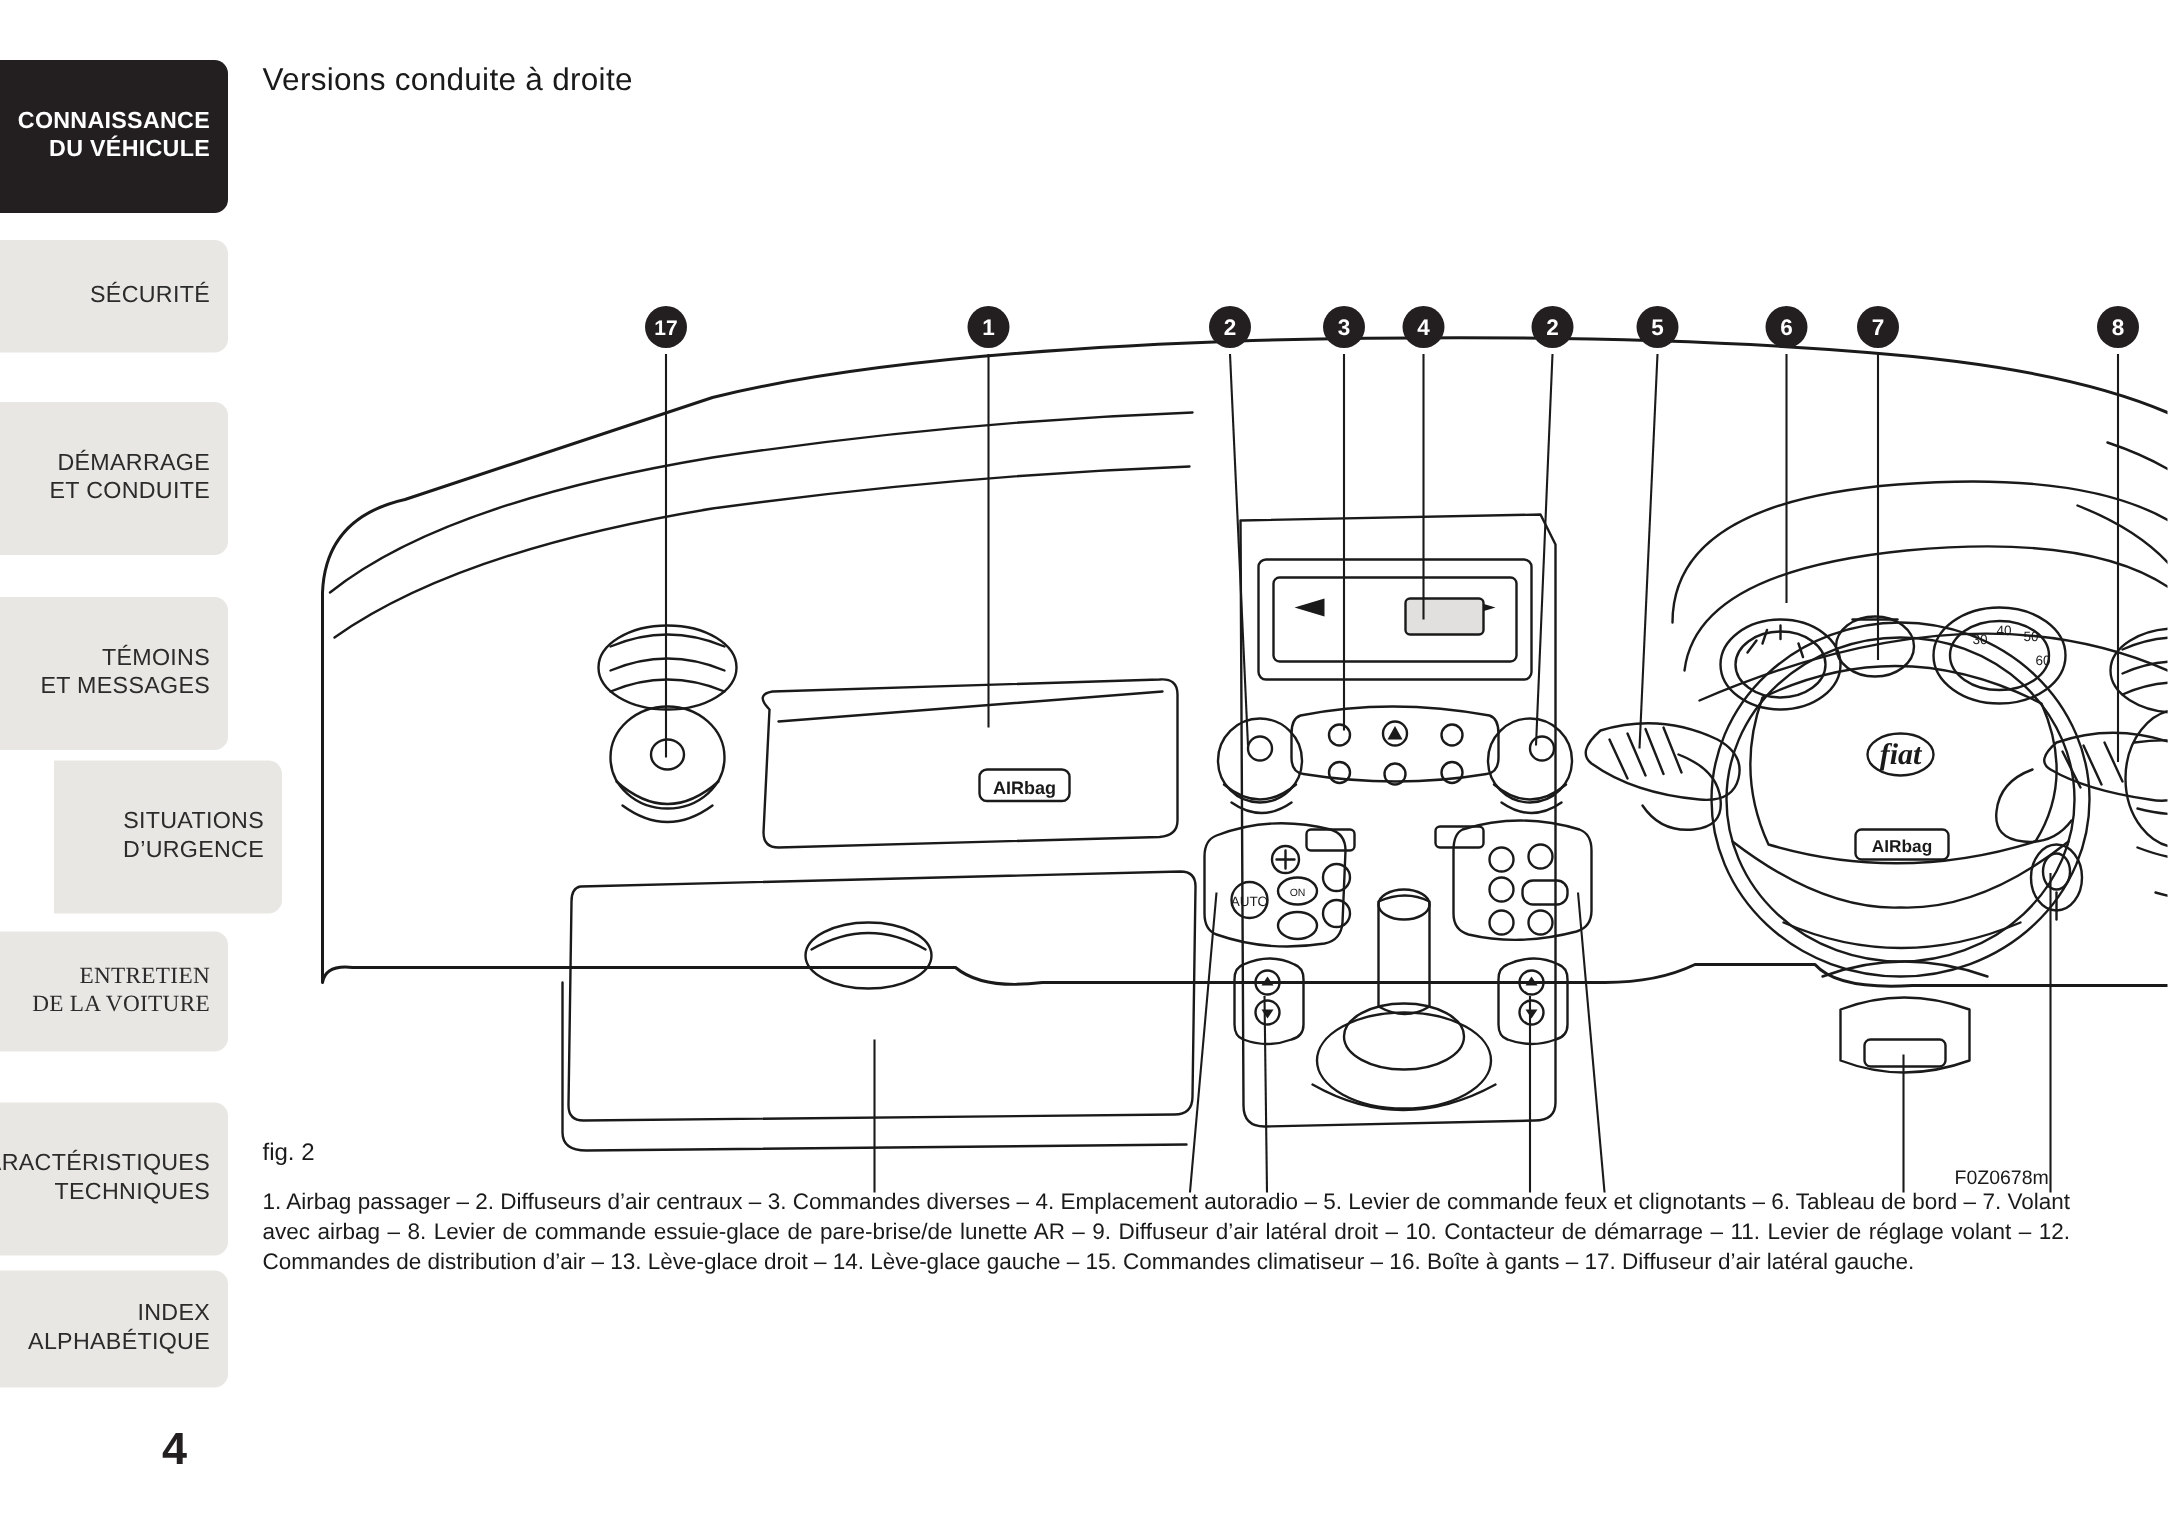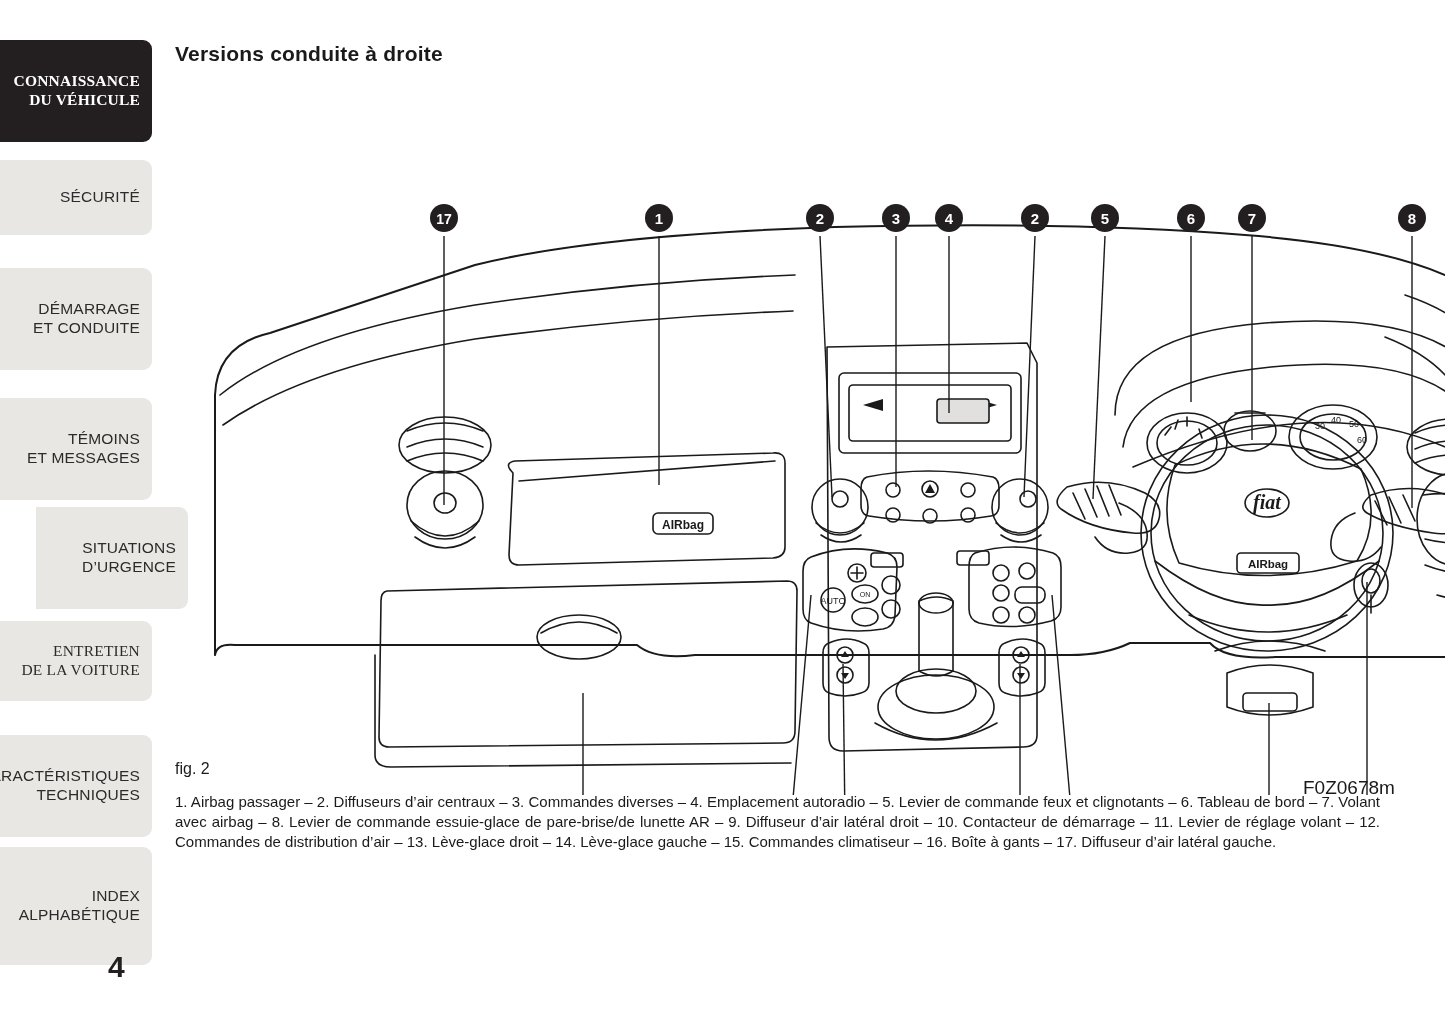--- a/index.html
+++ b/index.html
@@ -39,21 +39,20 @@
     text-align: right;
     font-size: 15.5px;
     line-height: 1.22;
     color: #2b2b2b;
     letter-spacing: 0.2px;
   }
   .tab.active {
     background: #231f20;
     color: #ffffff;
     font-weight: bold;
-    font-family: Liberation Serif, serif;
   }
   .tab-label {
     display: block;
     white-space: pre-line;
   }
 
   
   #page-number {
     position: absolute;
     left: 108px;
@@ -69,21 +68,21 @@
     left: 175px;
     top: 0;
     width: 1250px;
     height: 1019px;
   }
   #page-title {
     position: absolute;
     left: 0;
     top: 42px;
     font-size: 21px;
-    font-weight: bold;
+    font-weight: normal;
     color: #1a1a1a;
     letter-spacing: 0.2px;
   }
   #figure-area {
     position: absolute;
     left: 0;
     top: 95px;
     width: 1200px;
     height: 700px;
   }
@@ -91,21 +90,21 @@
     position: absolute;
     left: 0;
     top: 760px;
     font-size: 16px;
     color: #1a1a1a;
   }
   #fig-code {
     position: absolute;
     left: 1128px;
     top: 777px;
-    font-size: 19px;
+    font-size: 13px;
     color: #1a1a1a;
   }
   #legend {
     position: absolute;
     left: 0;
     top: 792px;
     width: 1205px;
     font-size: 15px;
     line-height: 1.33;
     color: #1a1a1a;
@@ -137,21 +136,21 @@
 D’URGENCE</span>
     </div>
     <div class="tab" style="top: 621px; height: 80px; font-family: Liberation Serif, serif;">
       <span class="tab-label">ENTRETIEN
 DE LA VOITURE</span>
     </div>
     <div class="tab" style="top: 735px; height: 102px;">
       <span class="tab-label">CARACTÉRISTIQUES
 TECHNIQUES</span>
     </div>
-    <div class="tab" style="top: 847px; height: 118px;">
+    <div class="tab" style="top: 847px; height: 78px;">
       <span class="tab-label">INDEX
 ALPHABÉTIQUE</span>
     </div>
   </div>
 
 <div id="page-number">4</div>
 
 <div id="main">
 
   <div id="page-title">Versions conduite à droite</div>

